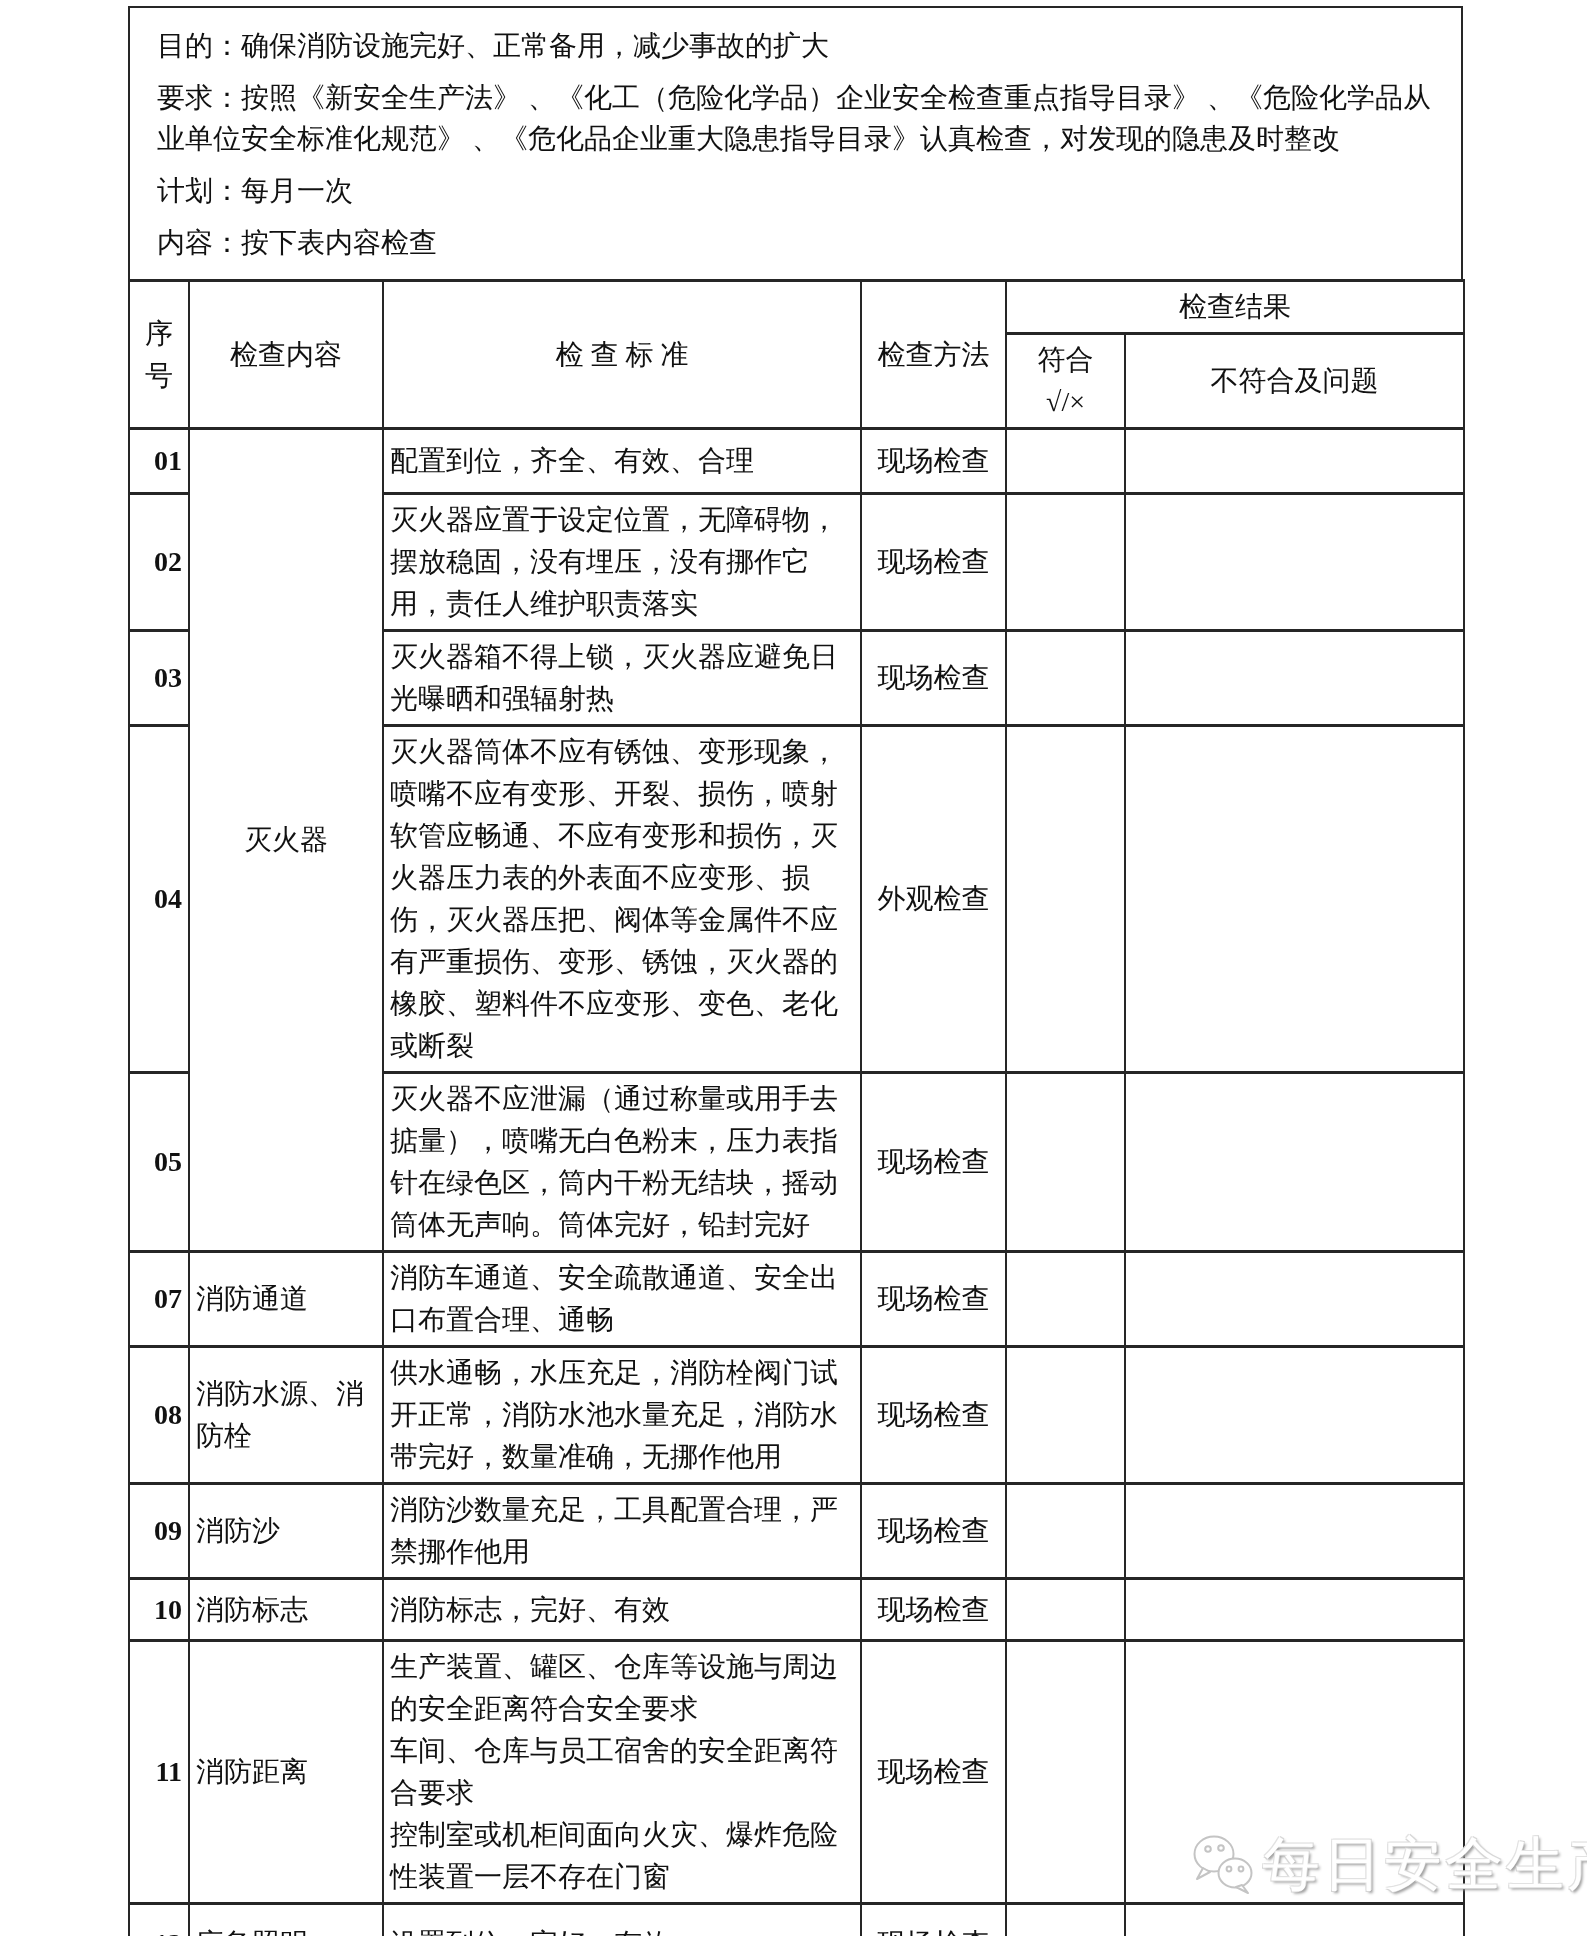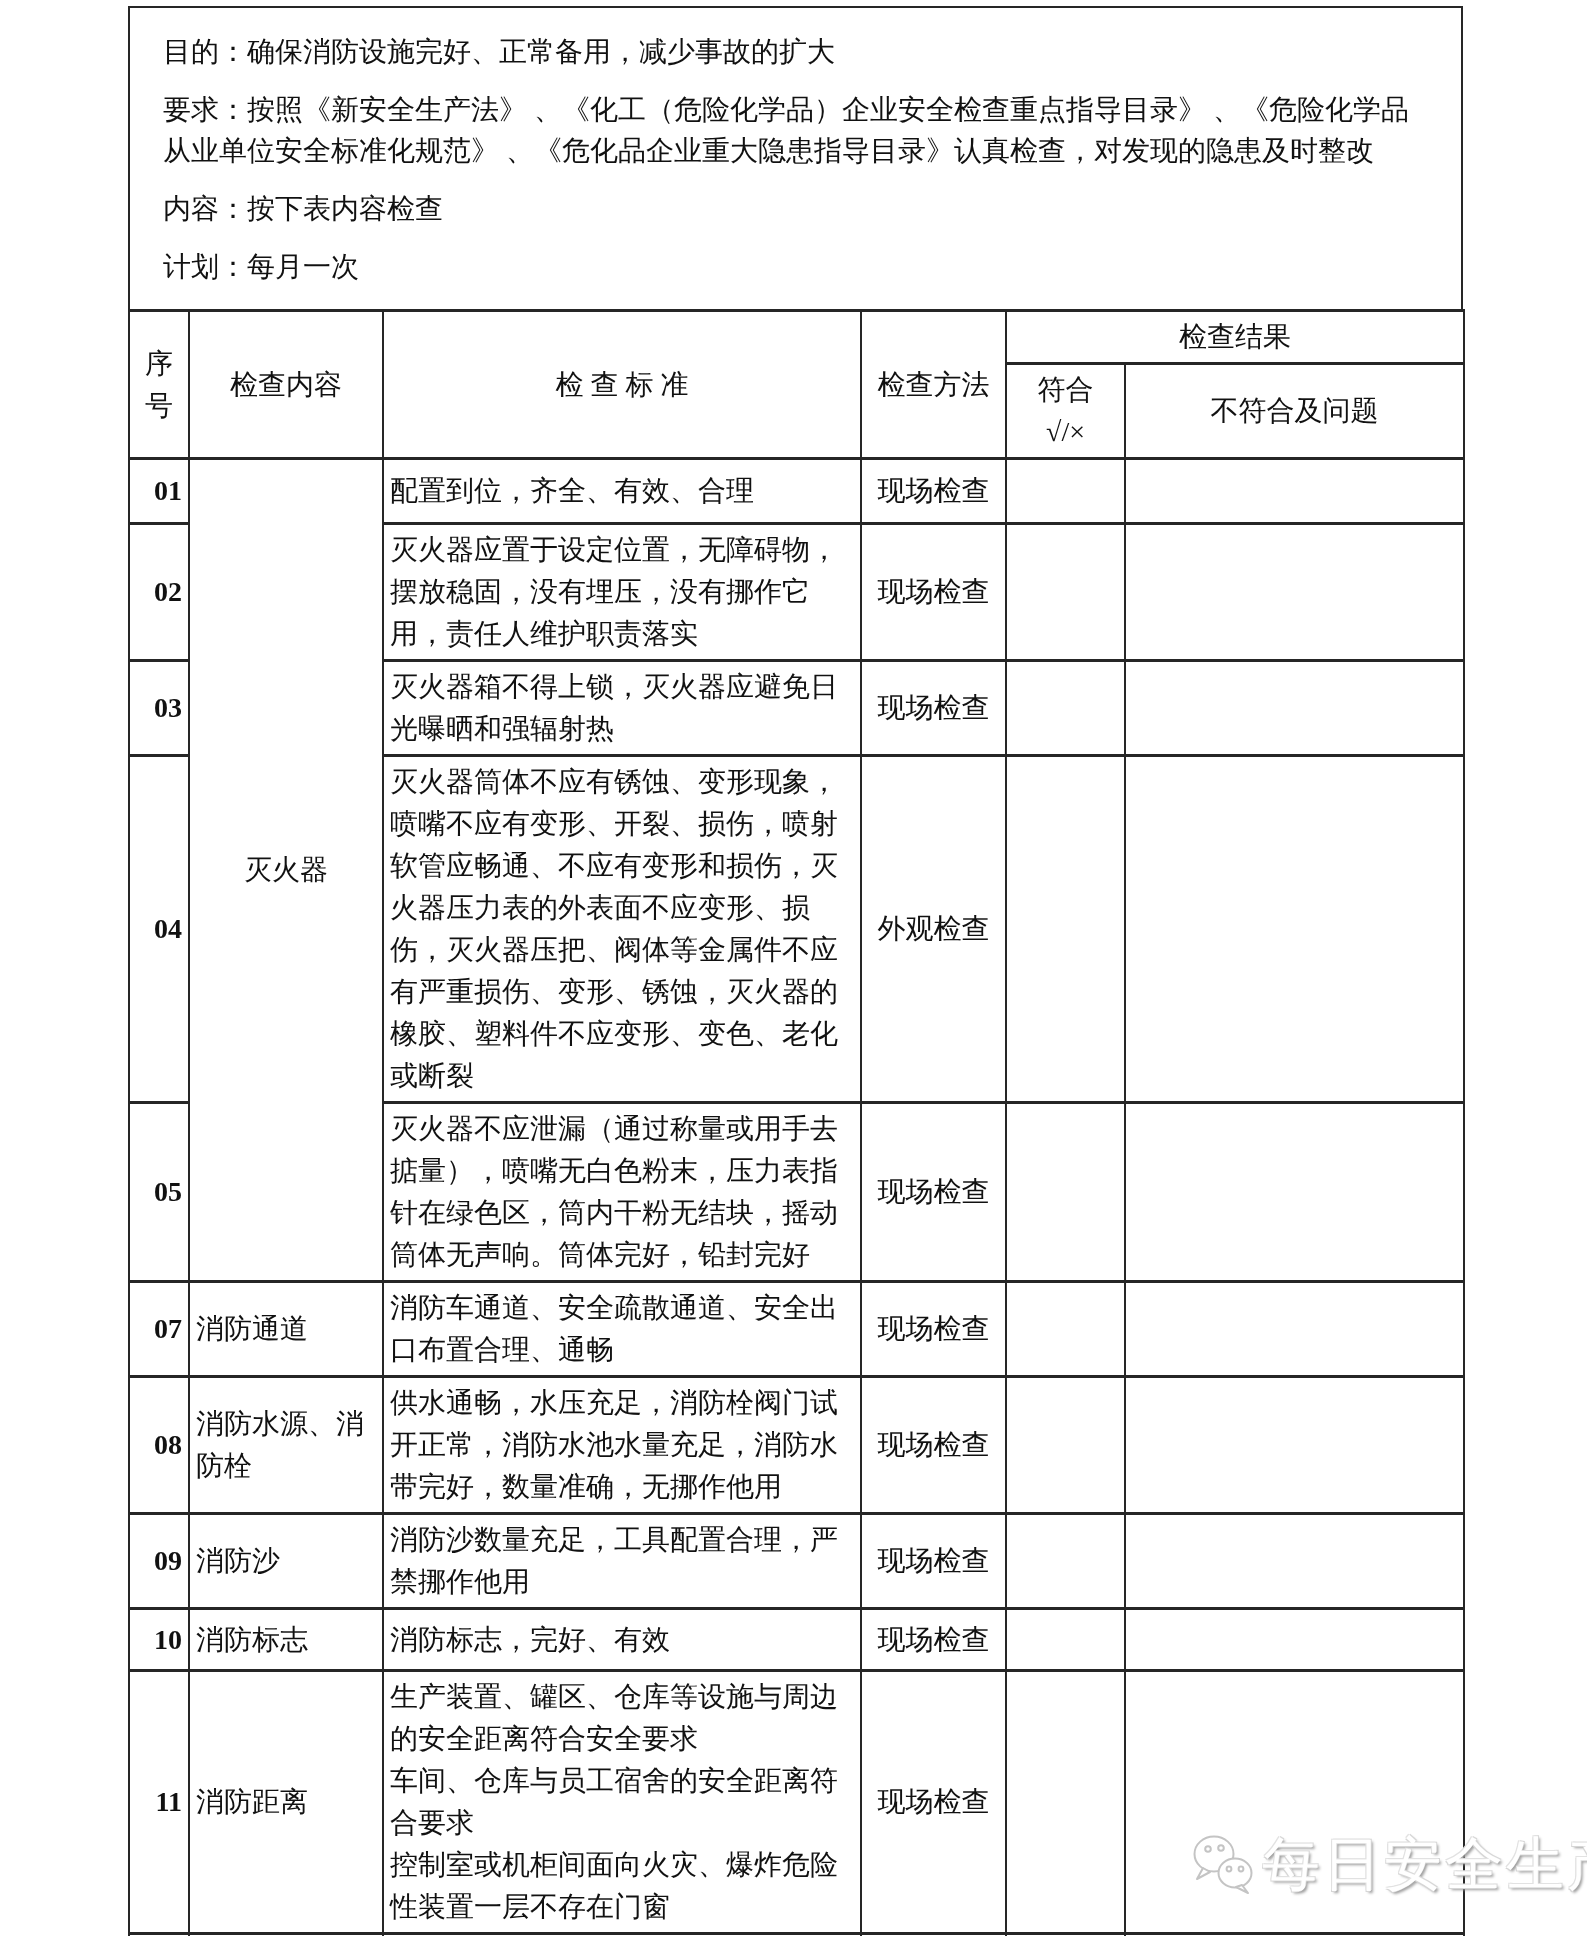--- a/index.html
+++ b/index.html
@@ -19,21 +19,21 @@
   }
   
   .intro {
     width: 1335px;
     border: 2px solid #262626;
     border-bottom: none;
     padding: 6px 14px 5px 16px;
     font-size: 28px;
     line-height: 41px;
   }
-  .intro p { margin: 17px; }
+  .intro p { margin: 11px; }
   
   table.checklist {
     width: 1335px;
     border-collapse: collapse;
     table-layout: fixed;
     font-size: 28px;
     line-height: 42px;
   }
   table.checklist td {
     border: 2px solid #262626;
@@ -86,22 +86,22 @@
   }
 </style>
 </head>
 <body>
 
 <div class="doc">
 
   <div class="intro">
     <p>目的：确保消防设施完好、正常备用，减少事故的扩大</p>
     <p>要求：按照《新安全生产法》 、《化工（危险化学品）企业安全检查重点指导目录》 、《危险化学品从业单位安全标准化规范》 、《危化品企业重大隐患指导目录》认真检查，对发现的隐患及时整改</p>
+    <p>计划：每月一次</p>
     <p>内容：按下表内容检查</p>
-    <p>计划：每月一次</p>
   </div>
 
   <table class="checklist">
     <colgroup>
       <col class="col-no">
         <col class="col-content">
         <col class="col-standard">
       <col class="col-method">
         <col class="col-conform">
         <col class="col-problem">

